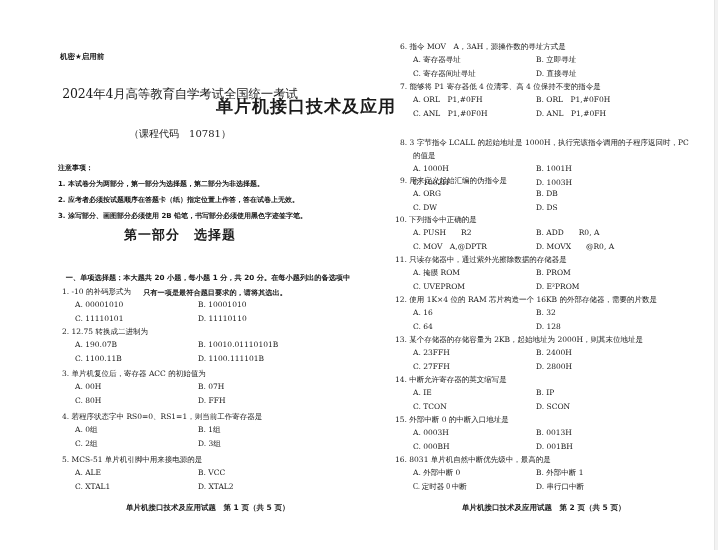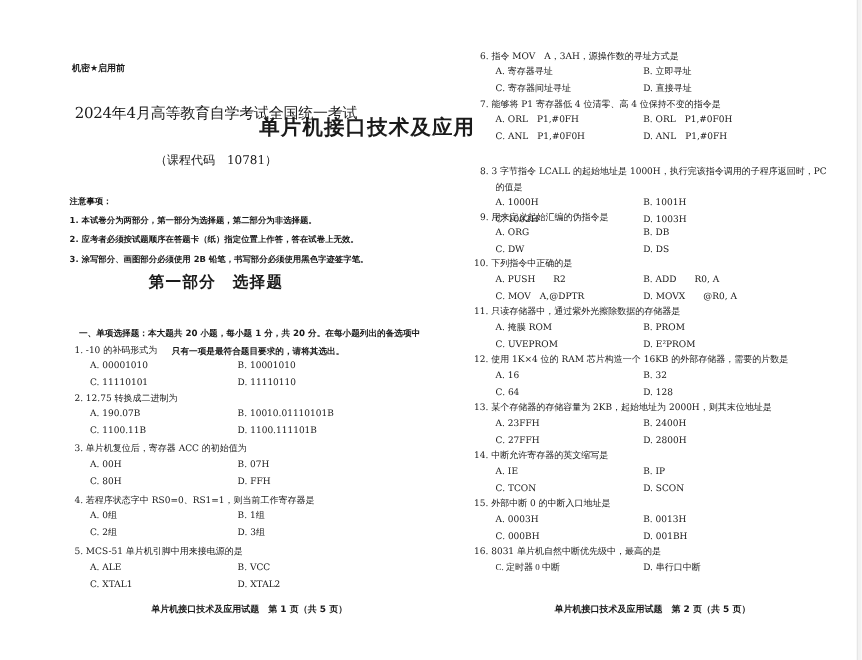--- a/index.html
+++ b/index.html
@@ -239,19 +239,23 @@
       </div>
     <div class="opt-line">
         <span class="opt c" style="padding-left:18px;">C. 000BH</span>
         <span class="opt">D. 001BH</span>
       </div>
   </div>
 
   <div class="q" style="left:33px; top:453px;">
     <span class="stem">16. 8031 单片机自然中断优先级中，最高的是</span>
     <div class="opt-line">
+        <span class="opt a" style="padding-left:18px;">A. 外部中断 0</span>
+        <span class="opt">B. 外部中断 1</span>
+      </div>
+    <div class="opt-line">
         <span class="opt c" style="padding-left:18px;font-family:Liberation Serif, serif;">C. 定时器 0 中断</span>
         <span class="opt">D. 串行口中断</span>
       </div>
   </div>
 
   <div class="footer" style="left:100px;">单片机接口技术及应用试题　第 2 页（共 5 页）</div>
 </div>
 
 </body></html>

